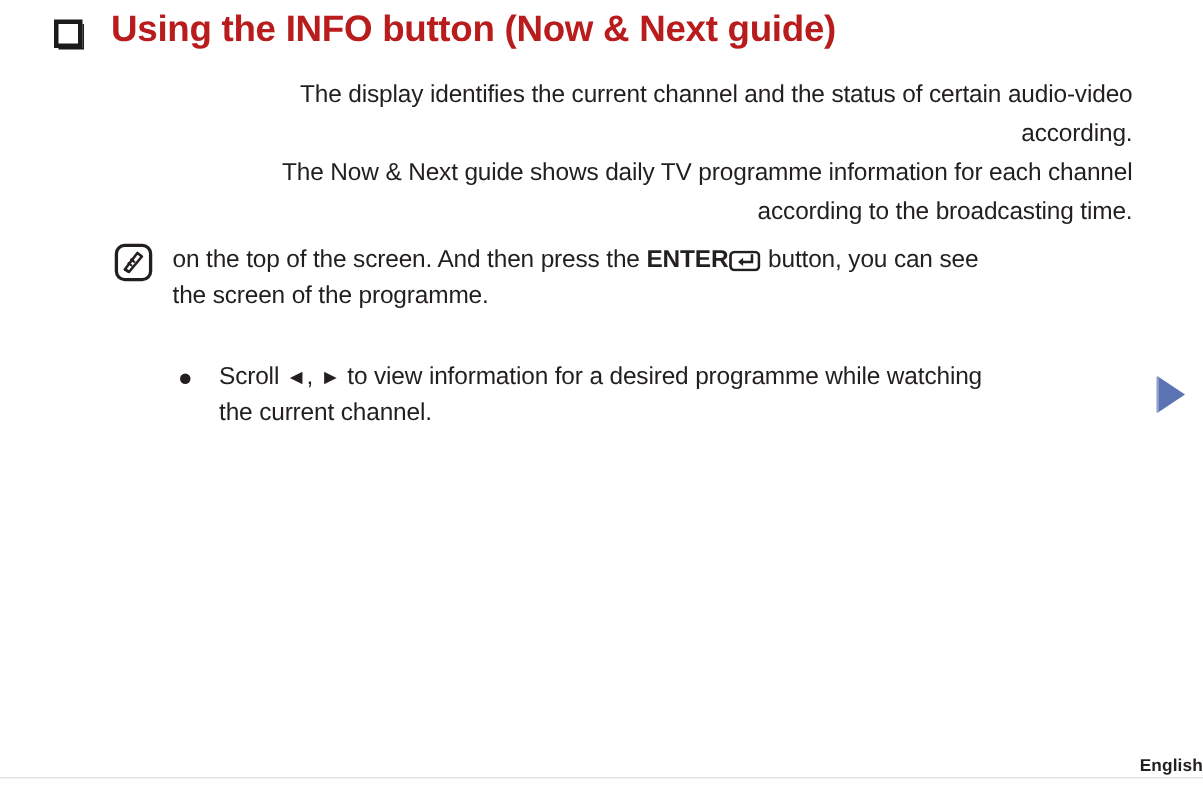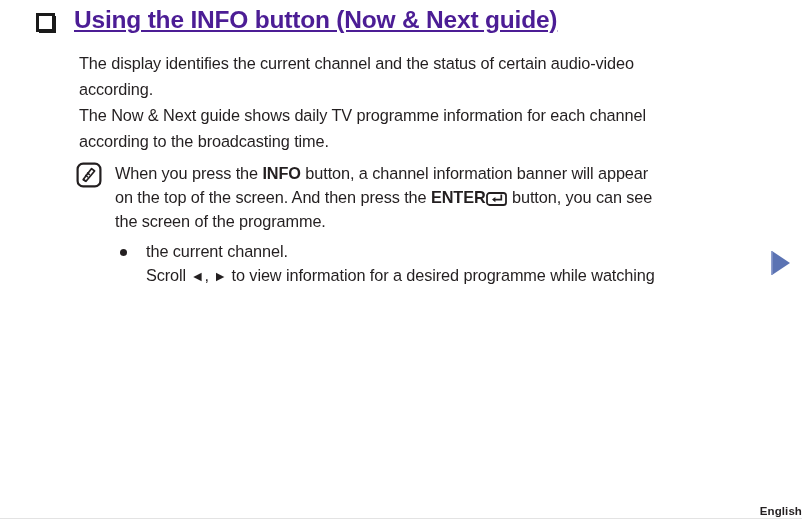--- a/index.html
+++ b/index.html
@@ -55,23 +55,22 @@
     width: 13px;
     height: 13px;
     border: 3px solid #1a1a1a;
     background: #ffffff;
   }
   .heading-title {
     font-size: 24.5px;
     font-weight: bold;
     line-height: 1.15;
     letter-spacing: -0.2px;
-    color: #4c1d95;
+    color: #b91c1c;
     white-space: nowrap;
-    text-decoration: underline;
   }
 
   
   .body-block {
     position: absolute;
     left: 79px;
     top: 50px;
     width: 676px;
   }
   .para {
@@ -79,20 +78,21 @@
     line-height: 26px;
     color: #231f20;
     margin: 0 0 0 0;
     letter-spacing: -0.1px;
   }
   .para + .para {
     margin-top: 0px;
   }
   .para-line {
     display: block;
+    text-align: right;
   }
 
   
   .note-block {
     position: absolute;
     left: 76px;
     top: 161px;
     width: 690px;
     display: flex;
     align-items: flex-start;
@@ -213,37 +213,36 @@
     <span class="note-icon">
       <svg viewBox="0 0 26 26" width="26" height="26" aria-hidden="true">
         <rect x="1.6" y="1.6" width="22.8" height="22.8" rx="5.5" ry="5.5" fill="#ffffff" stroke="#231f20" stroke-width="2.2"></rect>
         <path d="M7.2 17.6 L15.6 6.6 L18.6 9.0 L10.0 19.3 Z" fill="none" stroke="#231f20" stroke-width="1.7" stroke-linejoin="round"></path>
         <path d="M7.2 17.6 L10.0 19.3" stroke="#231f20" stroke-width="1.7"></path>
         <path d="M11.0 10.6 L13.9 12.9" stroke="#231f20" stroke-width="1.4"></path>
         <path d="M9.2 13.0 L12.1 15.3" stroke="#231f20" stroke-width="1.4"></path>
       </svg>
     </span>
     <span class="note-text">
-      <span class="ln"><span>When you press the </span><b class="kw">INFO</b><span> button, a channel information banner will appear</span></span>
       <span class="ln"><span>on the top of the screen. And then press the </span><b class="kw">ENTER</b><span class="enter-key"><svg viewBox="0 0 21 14" width="21" height="14" aria-hidden="true">
               <rect x="1" y="1" width="19" height="12" rx="2.6" ry="2.6" fill="#ffffff" stroke="#231f20" stroke-width="1.8"></rect>
               <path d="M15.3 3.4 L15.3 7.6 L8.3 7.6" fill="none" stroke="#231f20" stroke-width="1.7" stroke-linecap="square"></path>
               <path d="M9.4 4.9 L6.0 7.6 L9.4 10.3 Z" fill="#231f20"></path>
             </svg></span><span> button, you can see</span></span>
       <span class="ln">the screen of the programme.</span>
     </span>
   </div>
 
   <div class="bullets">
 
     <div class="bullet-item">
       <span class="bullet-dot"></span>
       <span class="bullet-text">
+        <span class="ln"><span>Scroll </span><span class="arrow-glyph">◄</span><span>, </span><span class="arrow-glyph">►</span><span> to view information for a desired programme while watching</span></span>
         <span class="ln">the current channel.</span>
-        <span class="ln"><span>Scroll </span><span class="arrow-glyph">◄</span><span>, </span><span class="arrow-glyph">►</span><span> to view information for a desired programme while watching</span></span>
       </span>
     </div>
 
 
   </div>
 
   <div class="nav-next">
     <svg viewBox="0 0 24 26" width="24" height="26" aria-hidden="true">
       <path d="M3 1 L21 13 L3 25 Z" fill="#5b73b3"></path>
       <rect x="2" y="1" width="1.6" height="24" fill="#8f9fcd"></rect>

